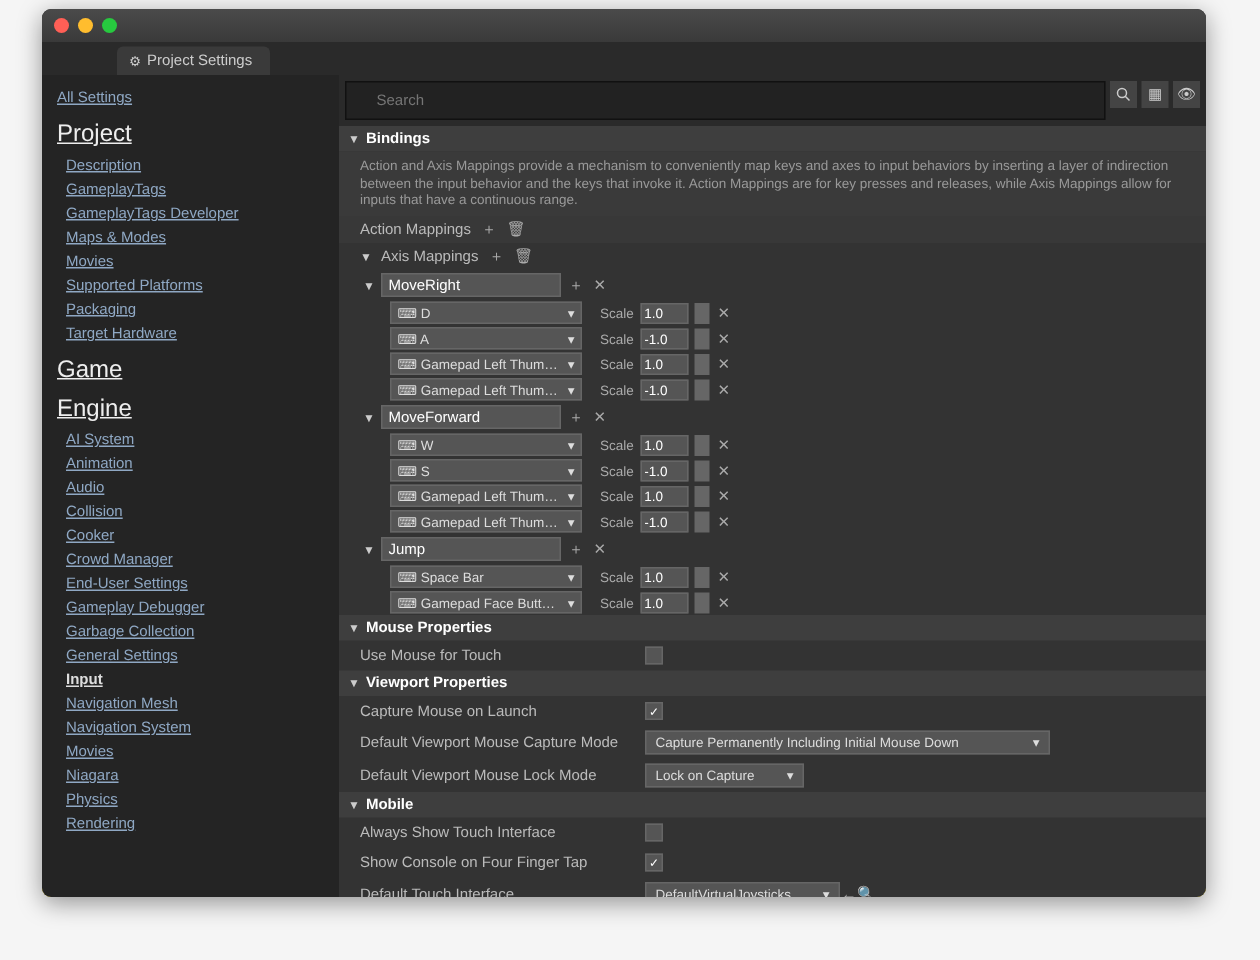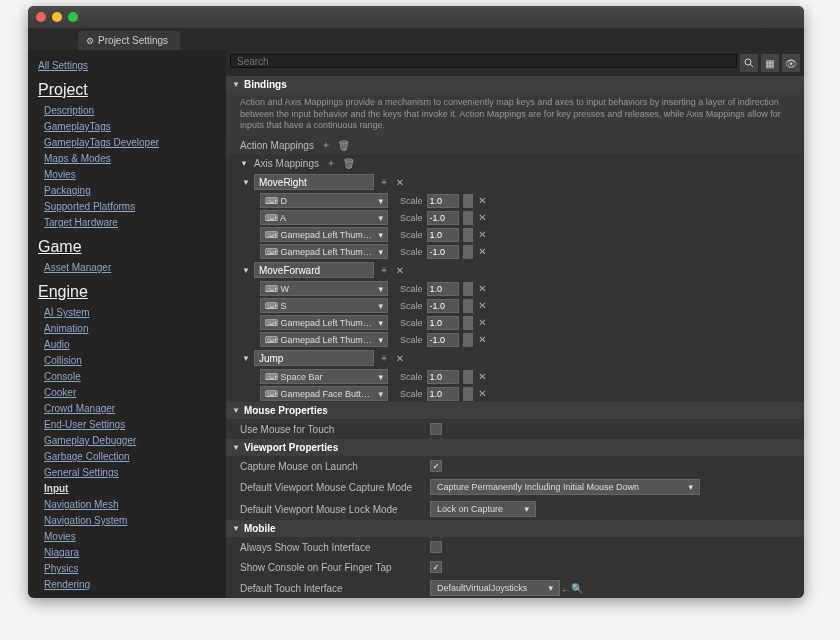--- a/index.html
+++ b/index.html
@@ -12,21 +12,21 @@
 .tab { background: #3a3a3a; color: #ccc; font-size: 10px; padding: 4px 12px 4px 8px; border-radius: 4px 4px 0 0; display: flex; align-items: center; gap: 4px; }
 .gear { font-size: 9px; }
 .content { flex: 1; display: flex; background: #fde047; overflow: hidden; }
 .sidebar { width: 198px; background: #242424; padding: 8px 10px; overflow-y: auto; }
 .sidebar a { display: block; color: #8fa8c4; font-size: 10px; text-decoration: underline; padding: 2px 0; margin-bottom: 1px; }
 .sidebar .cat { font-size: 16px; color: #eee; font-weight: 400; margin: 8px 0 4px; text-decoration: underline; }
 .sidebar .active { color: #ddd; font-weight: 700; }
 .sidebar .sub { padding-left: 6px; }
 .main { flex: 1; background: #333; display: flex; flex-direction: column; overflow: hidden; }
 .search-row { display: flex; padding: 4px; gap: 3px; background: #2a2a2a; }
-.search { flex: 1; background: #222; border: 1px solid #111; color: #888; font-size: 10px; padding: 2px 6px; height: 14px; }
+.search { flex: 1; background: #222; border: 1px solid #111; color: #888; font-size: 10px; padding: 2px 20px; height: 26px; }
 .ico-btn { width: 18px; height: 18px; background: #444; color: #ccc; font-size: 10px; display: flex; align-items: center; justify-content: center; cursor: pointer; }
 .panel { flex: 1; overflow-y: auto; font-size: 10px; color: #ccc; }
 .sect-hdr { background: #3e3e3e; padding: 3px 6px; font-weight: 700; color: #fff; display: flex; align-items: center; gap: 4px; font-size: 10px; }
 .tri { font-size: 8px; color: #ccc; }
 .desc { background: #3a3a3a; padding: 4px 14px; font-size: 9px; color: #999; line-height: 1.3; }
 .row { display: flex; align-items: center; padding: 2px 14px; gap: 6px; min-height: 18px; }
 .row.dark { background: #383838; }
 .lbl { font-size: 10px; color: #bbb; }
 .plus, .trash, .x { width: 12px; height: 12px; color: #aaa; font-size: 10px; display: inline-flex; align-items: center; justify-content: center; cursor: pointer; }
 .axis-grp { margin-left: 10px; }
@@ -61,31 +61,29 @@
   <div class="content">
     <div class="sidebar">
       <a href="#">All Settings</a>
       <div id="sidebar-sections">
           <div class="cat">Project</div>
           <a href="#" class="sub">Description</a>
           <a href="#" class="sub">GameplayTags</a>
           <a href="#" class="sub">GameplayTags Developer</a>
           <a href="#" class="sub">Maps &amp; Modes</a>
           <a href="#" class="sub">Movies</a>
+          <a href="#" class="sub">Supported Platforms</a>
           <a href="#" class="sub">Packaging</a>
-          <a href="#" class="sub">Supported Platforms</a>
           <a href="#" class="sub">Target Hardware</a>
           <div class="cat">Game</div>
-          <a href="#" class="sub">Asset Manager</a>
           <div class="cat">Engine</div>
           <a href="#" class="sub">AI System</a>
           <a href="#" class="sub">Animation</a>
           <a href="#" class="sub">Audio</a>
           <a href="#" class="sub">Collision</a>
-          <a href="#" class="sub">Console</a>
           <a href="#" class="sub">Cooker</a>
           <a href="#" class="sub">Crowd Manager</a>
           <a href="#" class="sub">End-User Settings</a>
           <a href="#" class="sub">Gameplay Debugger</a>
           <a href="#" class="sub">Garbage Collection</a>
           <a href="#" class="sub">General Settings</a>
           <a href="#" class="sub active">Input</a>
           <a href="#" class="sub">Navigation Mesh</a>
           <a href="#" class="sub">Navigation System</a>
           <a href="#" class="sub">Movies</a>

